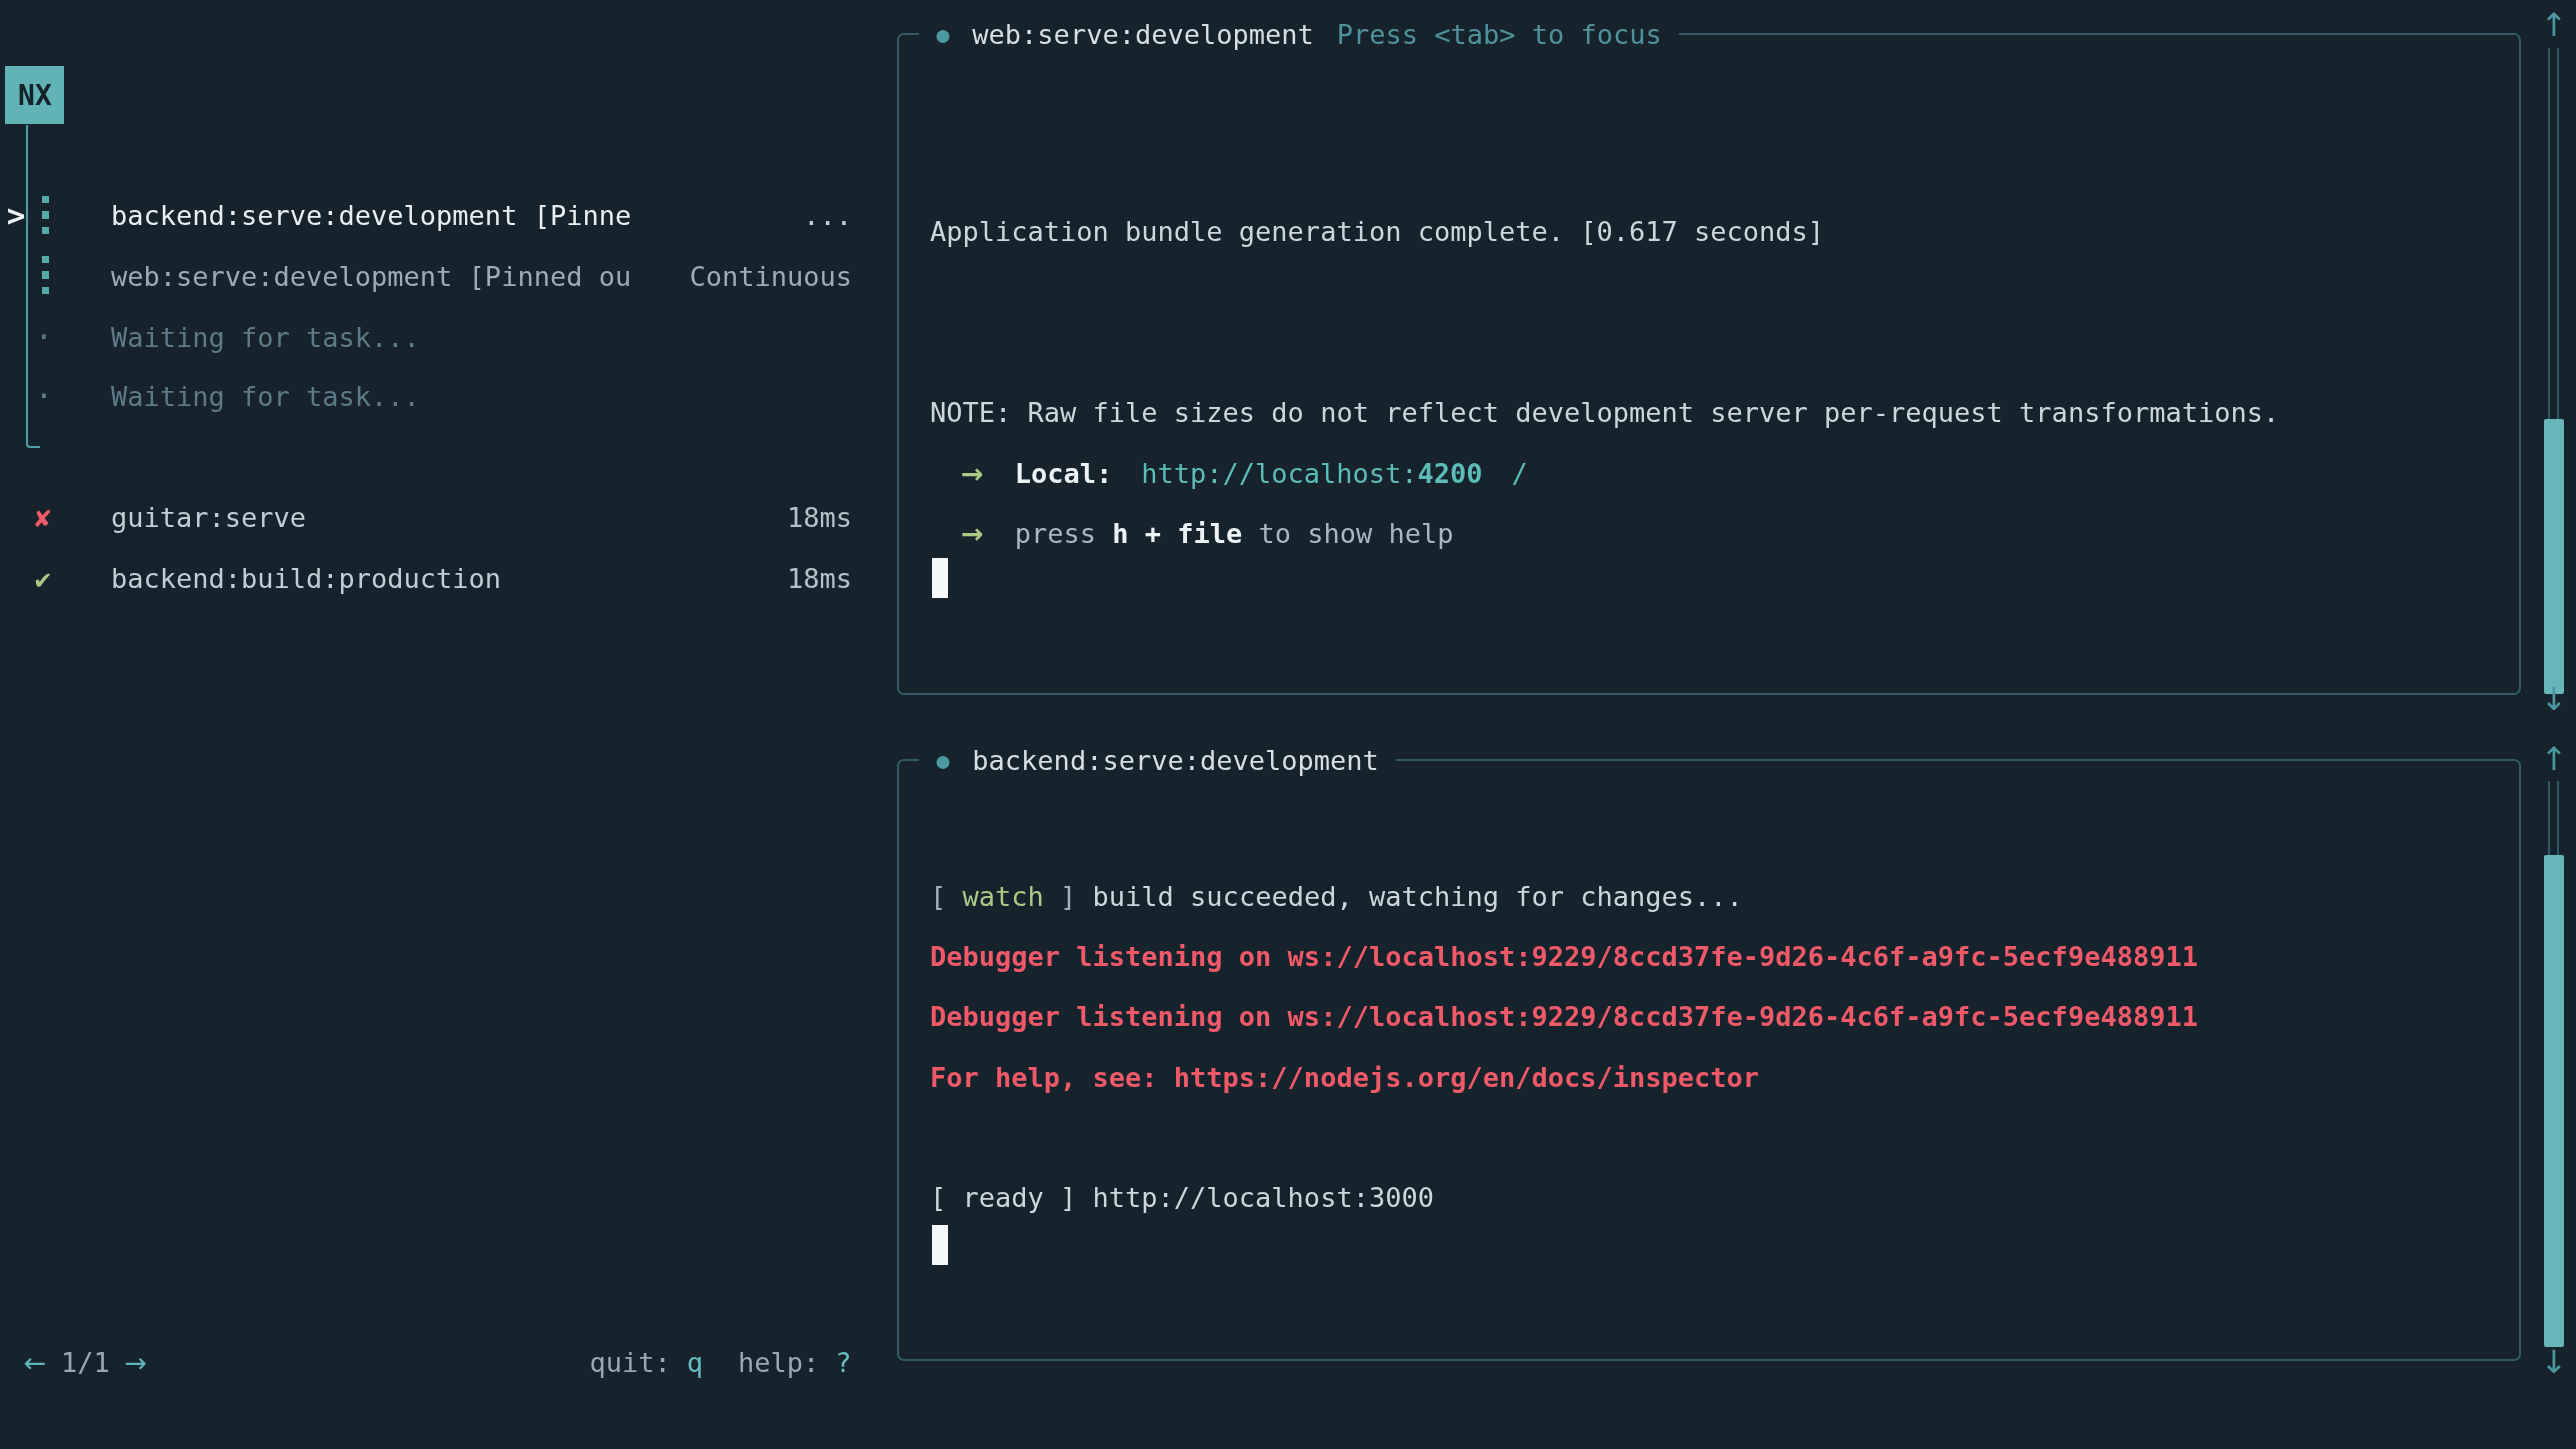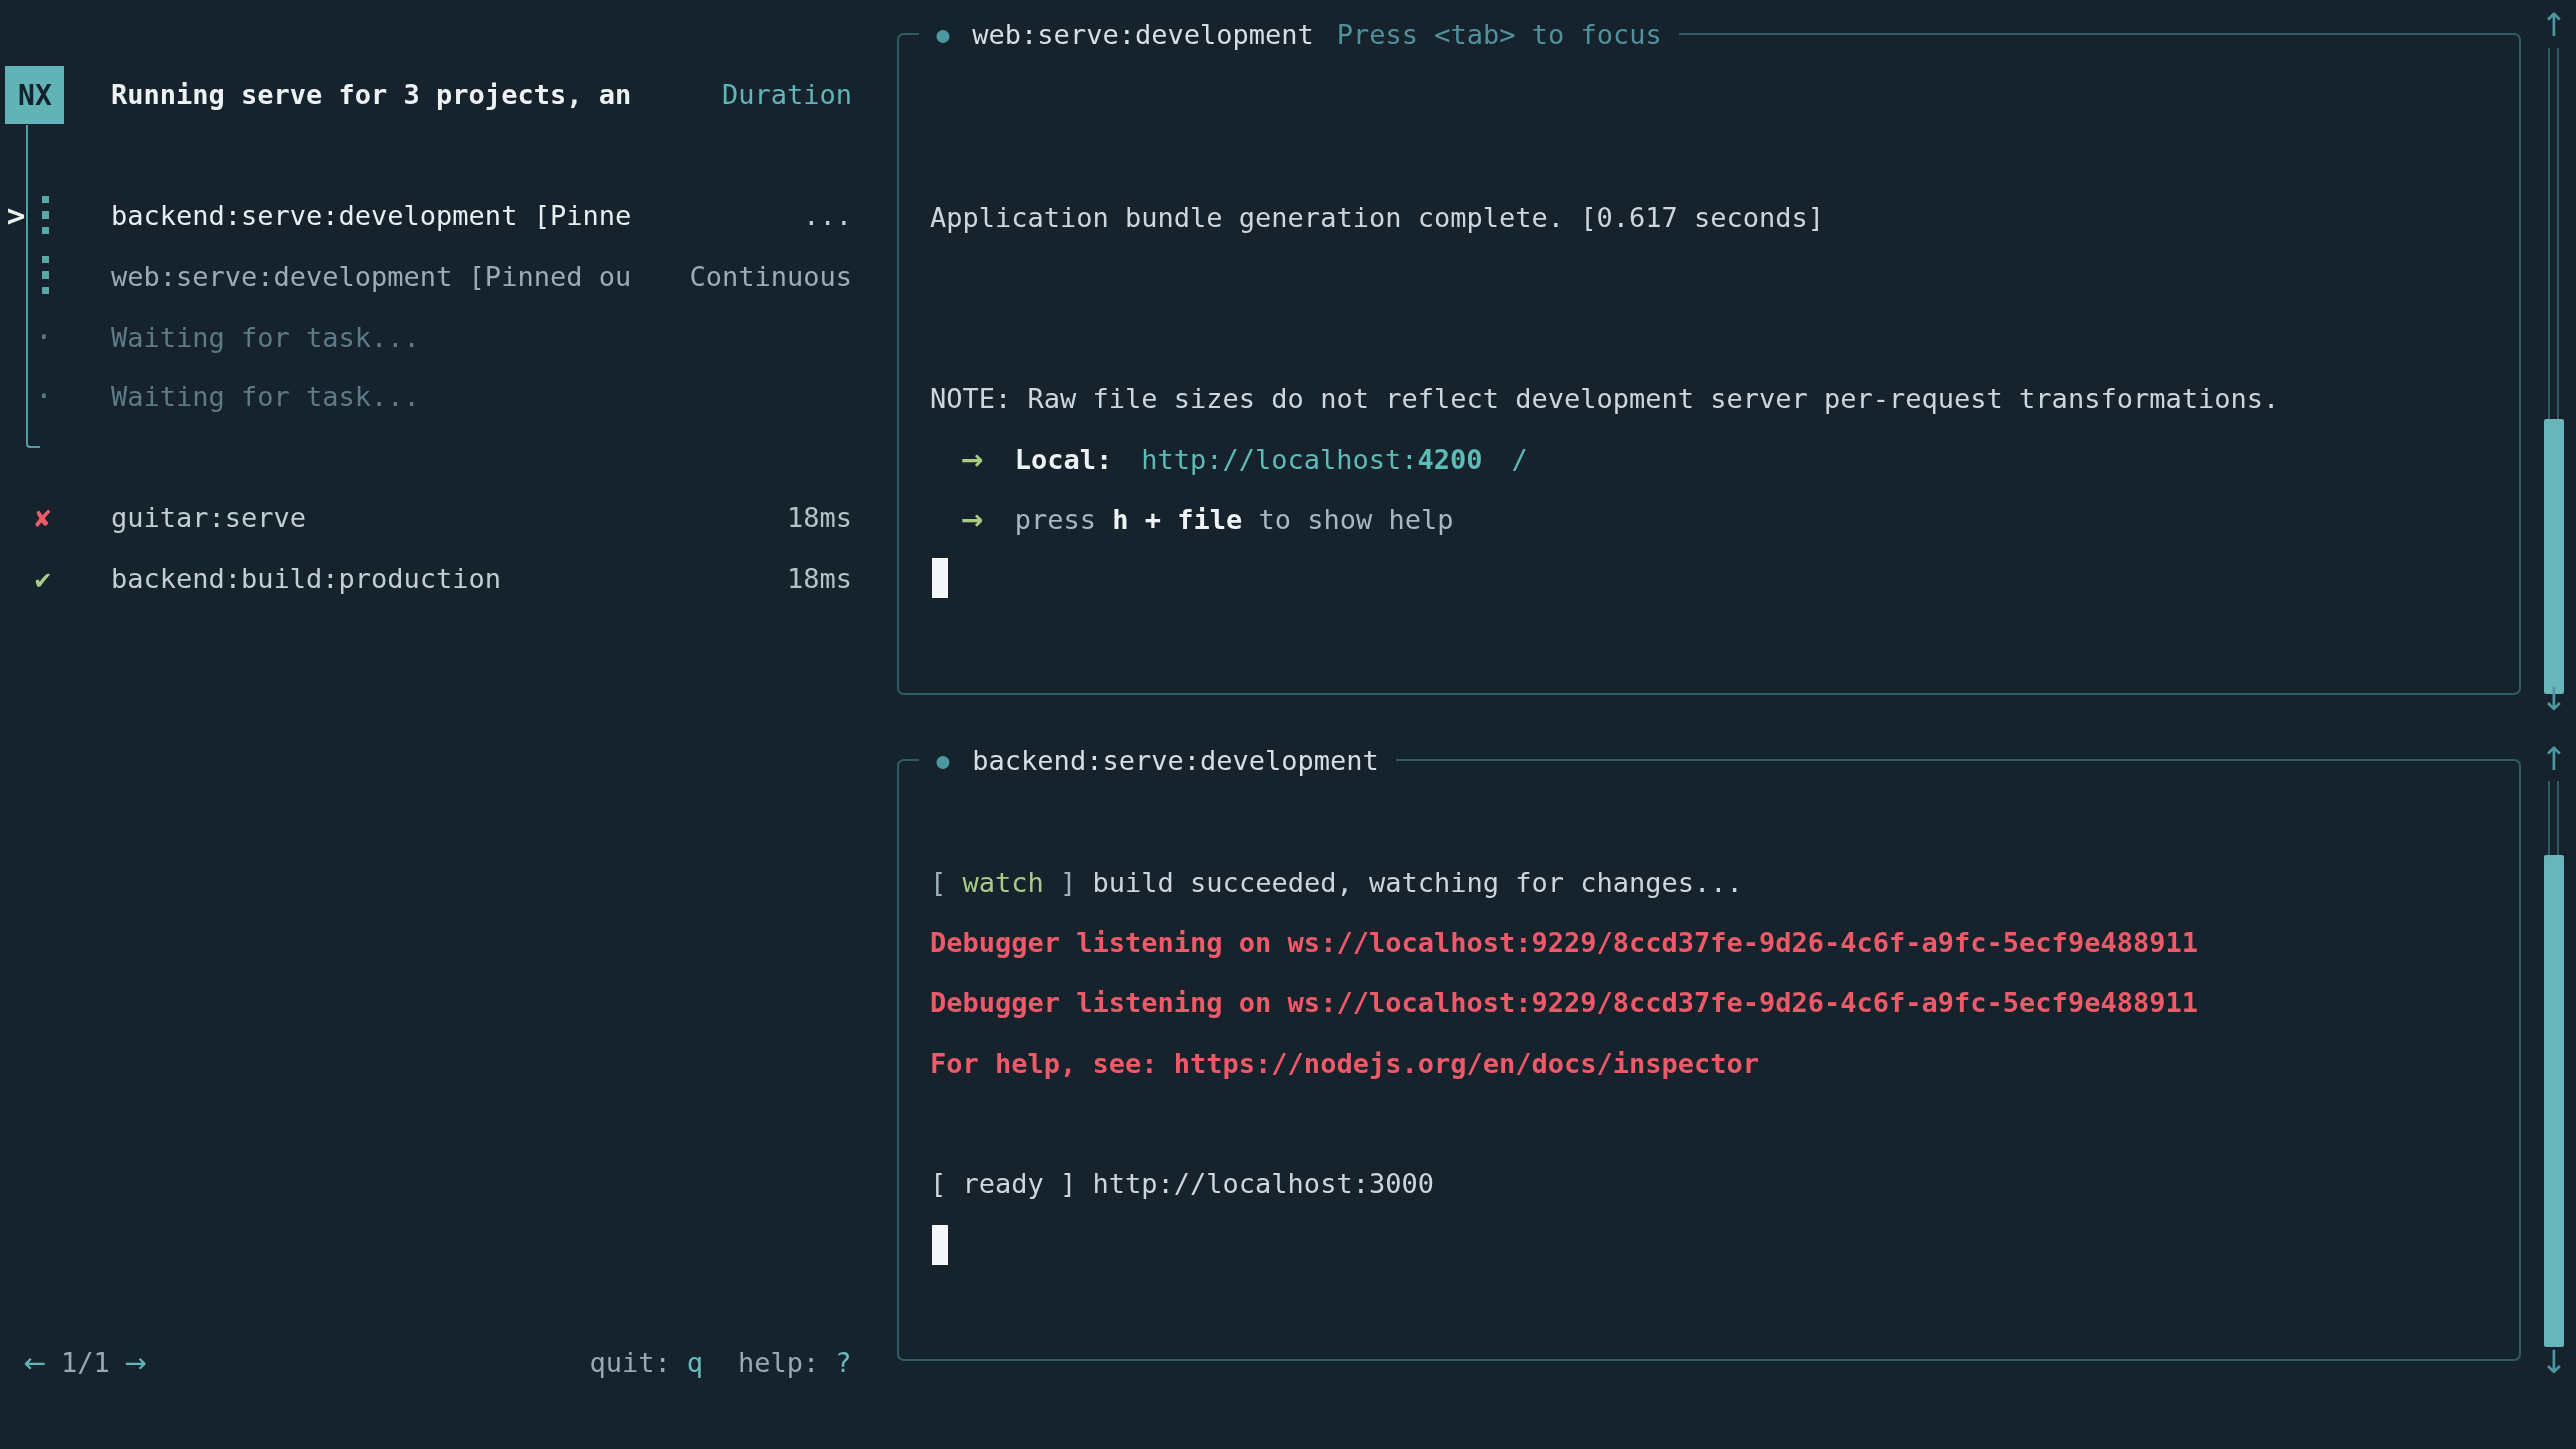--- a/index.html
+++ b/index.html
@@ -77,21 +77,21 @@
   .panel-web{left:897px;top:33px;width:1624px;height:662px;}
   .panel-backend{left:897px;top:759px;width:1624px;height:602px;}
   .ptitle{
     position:absolute;top:-22px;left:20px;height:42px;background:var(--bg);
     display:flex;align-items:center;padding:0 17.4px;gap:23px;white-space:pre;
   }
   .pdot{color:#4c98a0;font-size:21.5px;}
   .pname{color:#d5dfe4;}
   .phint{color:var(--teal-dim);}
   .pl{
-    position:absolute;left:31px;height:60px;display:flex;align-items:center;
+    position:absolute;left:31px;height:60px;display:flex;align-items:flex-end;
     white-space:pre;color:var(--light);
   }
   .seg-bracket{color:#9fb2bb;}
   .seg-green{color:var(--green);}
   .seg-red{color:var(--red);font-weight:bold;}
   .seg-arrow{color:var(--green);font-weight:bold;font-family:"DejaVu Sans",sans-serif;margin-left:31px;}
   .seg-bold-white{color:var(--white);font-weight:bold;}
   .seg-local-label{margin-left:31px;}
   .seg-url{color:#5cbcb8;margin-left:29px;}
   .seg-url-bold{color:#5cbcb8;font-weight:bold;}
@@ -112,24 +112,20 @@
   .sb-thumb{position:absolute;left:2544px;width:20px;background:#68b6ba;border-radius:2px;}
   .arrow-font{font-family:"DejaVu Sans",sans-serif;}
 </style>
 </head>
 <body>
 
 <div class="screen">
 
   <div class="nx-logo">NX</div>
 
-  <div class="lrow" style="top:64px;">
-    <span class="hdr-title">Running serve for 3 projects, an</span>
-    <span class="hdr-duration">Duration</span>
-  </div>
 
   <div class="tree-line"></div>
 
   <div class="gutter caret">&gt;</div>
 
   <span class="spinner" style="top:196px;">
     <i></i>
       <i></i>
       <i></i>
   </span>

